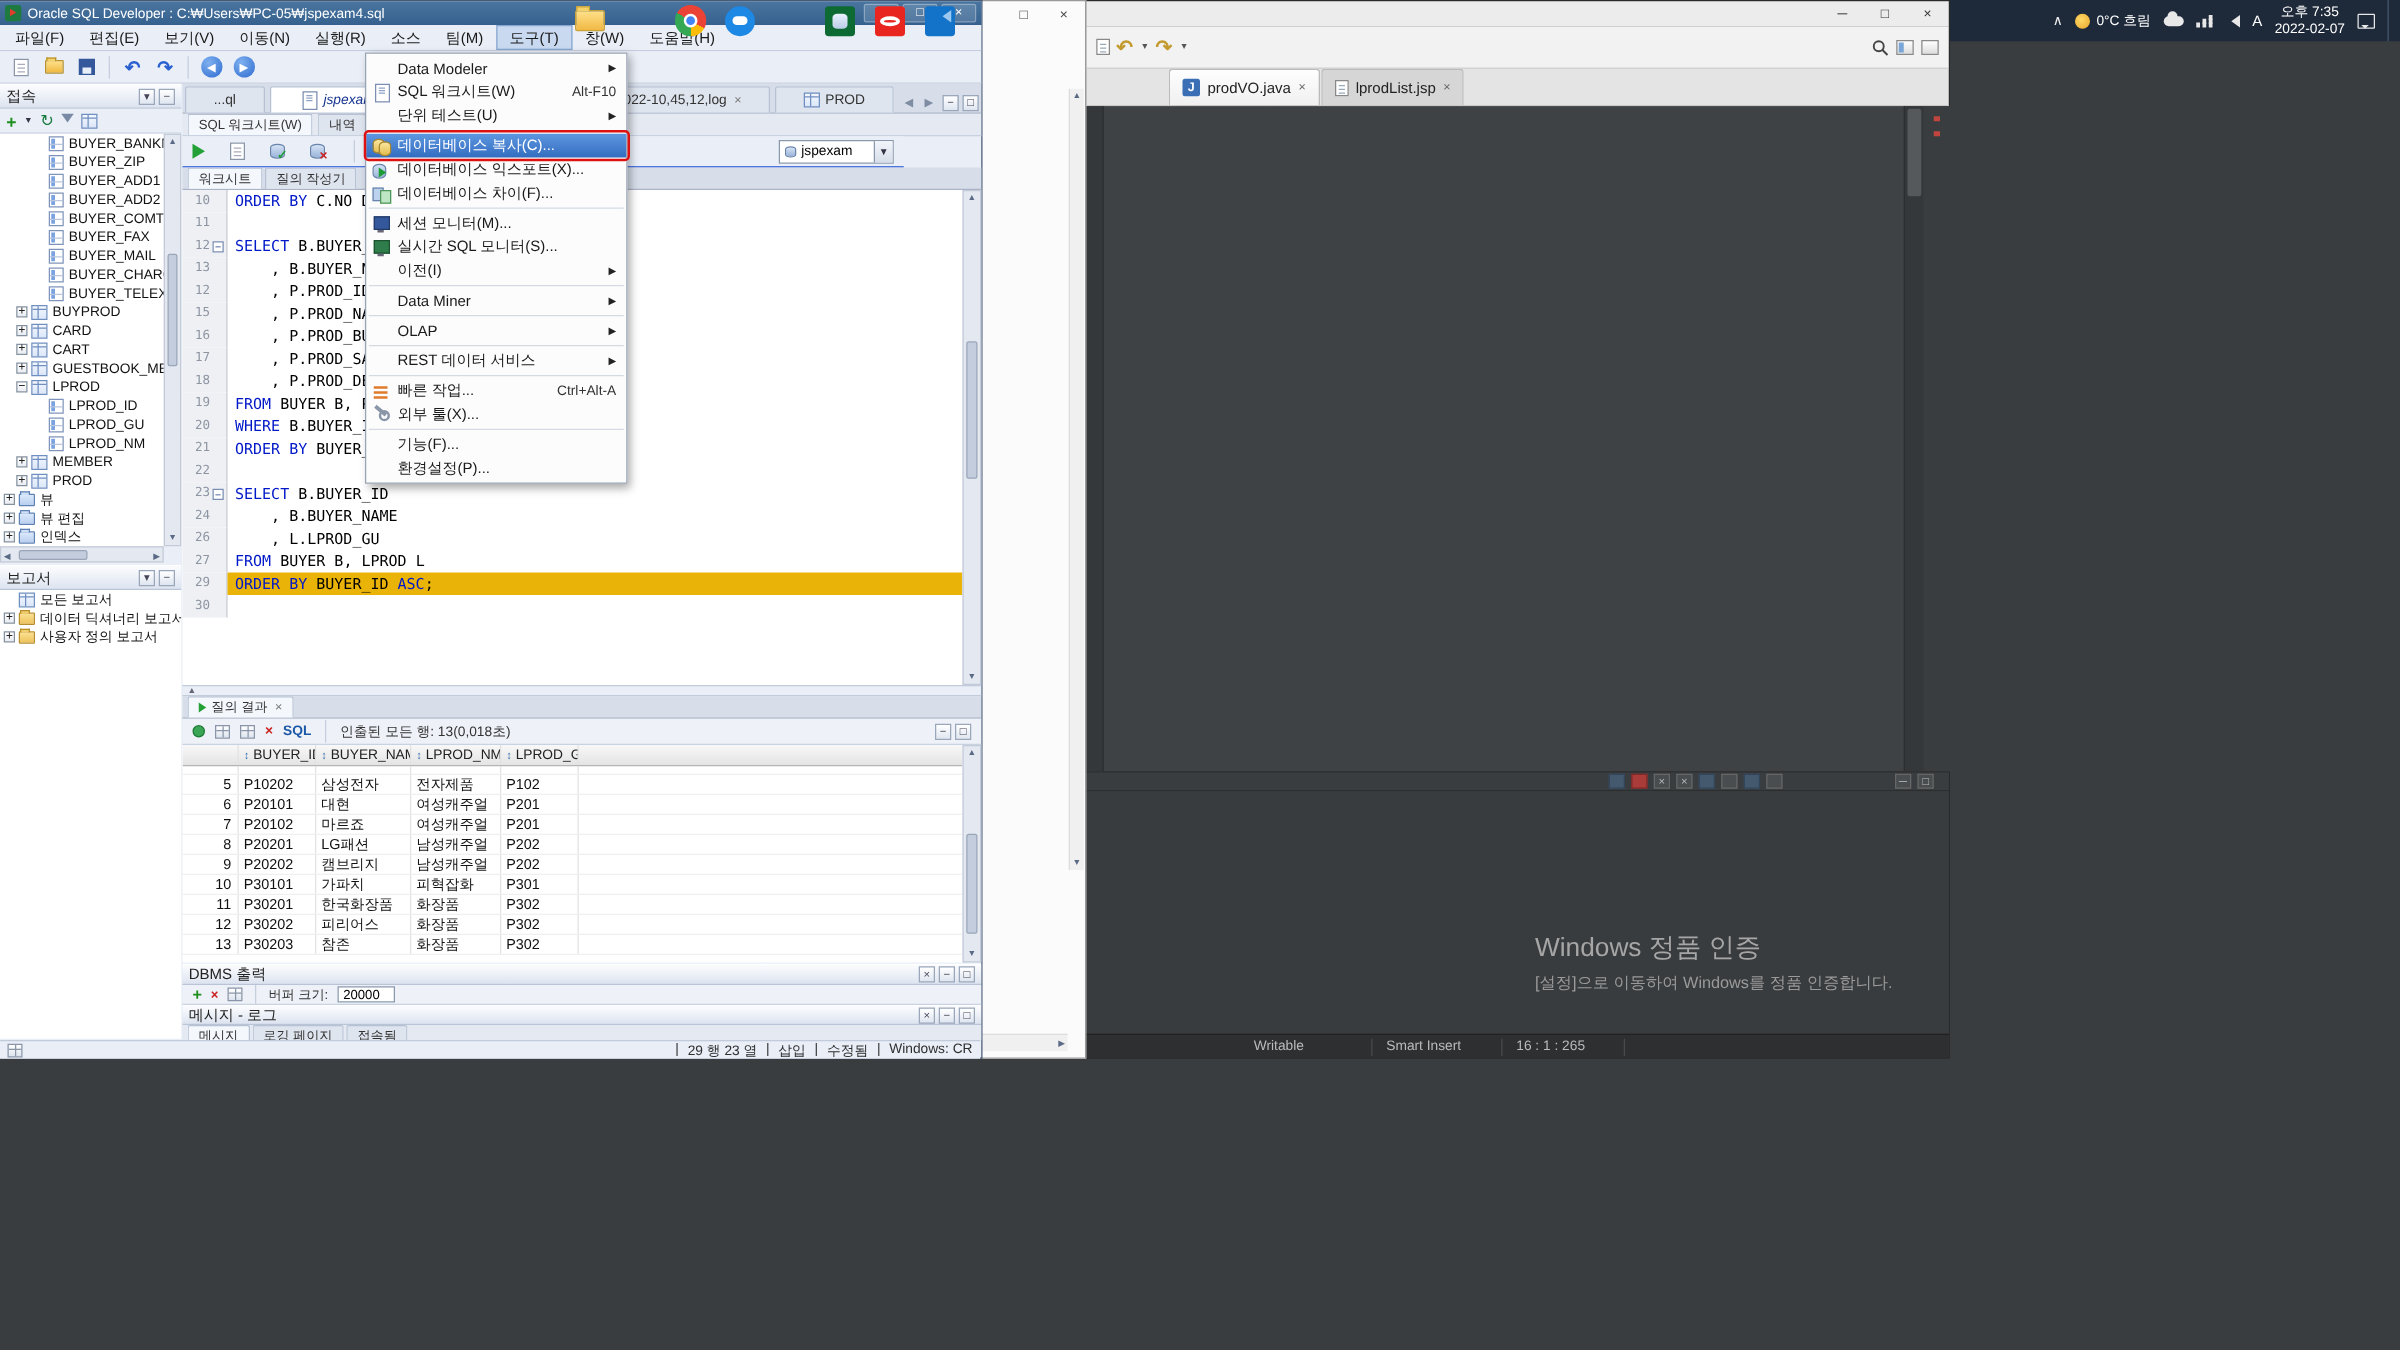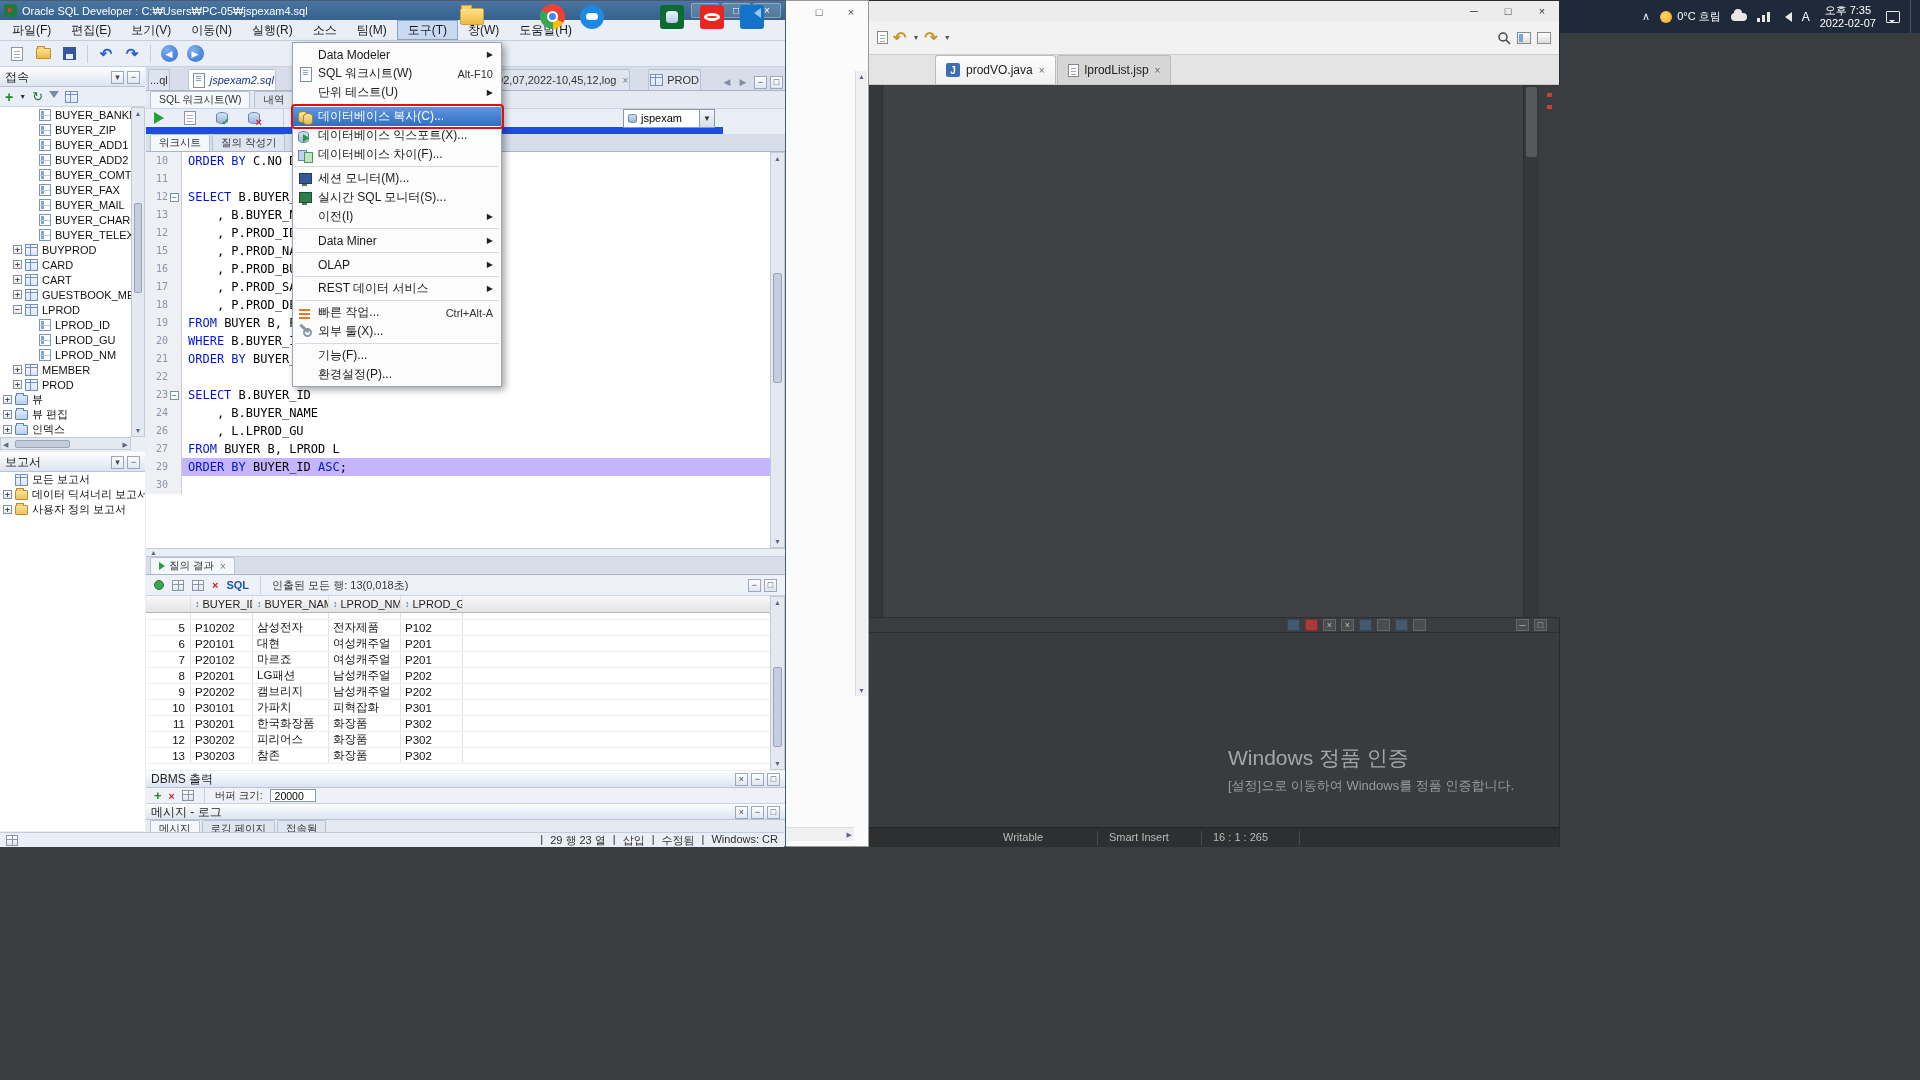--- a/index.html
+++ b/index.html
@@ -49,21 +49,21 @@
 .tr{height:15px;display:flex;align-items:center;font-size:11px;color:#111;white-space:nowrap;overflow:hidden}
 .l0{padding-left:3px}.l1{padding-left:13px}.l2{padding-left:27px}
 .tlabel{overflow:hidden;text-overflow:clip}
 
 
 .sb-track{background:#e4e8f0;border:1px solid #c3cbd9}
 .sb-thumb{position:absolute;background:#c3cdde;border:1px solid #9aa5b8;border-radius:2px}
 .sb-arrow{position:absolute;color:#5a6a85;font-size:7px;width:100%;text-align:center}
 
 
-.ftab{height:21px;display:flex;align-items:center;padding:0 1px;font-size:11px;background:#dfe5ef;border:1px solid #b6c2d4;border-bottom:none;margin-right:18px;border-radius:2px 2px 0 0;color:#333;gap:4px;white-space:nowrap}
+.ftab{height:21px;display:flex;align-items:center;padding:0 22px;font-size:11px;background:#dfe5ef;border:1px solid #b6c2d4;border-bottom:none;margin-right:4px;border-radius:2px 2px 0 0;color:#333;gap:4px;white-space:nowrap}
 .ftab.active{background:#fff;color:#15338f;font-style:italic}
 .mico{width:16px;height:14px;flex:none;position:relative}
 .i-ws::before{content:"";position:absolute;left:3px;top:0;width:10px;height:13px;background:#fff;border:1px solid #7b8db2}
 .i-ws::after{content:"";position:absolute;left:6px;top:3px;width:5px;height:1px;background:#8fa2c6;box-shadow:0 2px 0 #8fa2c6,0 4px 0 #8fa2c6}
 .tclose{color:#777;font-size:10px;margin-left:2px}
 .navbtn{width:16px;height:16px;color:#7f8da3;font-size:9px;display:flex;align-items:center;justify-content:center;border:1px solid transparent}
 
 
 .run-tri{width:0;height:0;border-top:6px solid transparent;border-bottom:6px solid transparent;border-left:10px solid #23a036}
 .cyl{width:12px;height:12px;background:linear-gradient(#d5e3f6,#9ab4d8);border:1px solid #6a85ab;border-radius:6px/3px;position:relative}
@@ -79,21 +79,21 @@
 
 #editor{left:146px;top:151px;width:624px;height:396px;background:#fff;font-family:"DejaVu Sans Mono",monospace;font-size:12px;overflow:hidden}
 .eline{display:flex;height:18px;line-height:18px}
 .g{width:36px;flex:none;background:#eef0f3;border-right:1px solid #c9ced6;display:flex;justify-content:flex-end;align-items:center;gap:2px;padding-right:2px}
 .ln{color:#8d95a3;font-size:10px}
 .fld{width:9px;height:9px;border:1px solid #7a8db2;background:#fff;color:#33508f;font-size:8px;line-height:7px;text-align:center;flex:none}
 .fld:empty{visibility:hidden}
 .code{flex:1;white-space:pre;padding-left:6px;color:#000}
 .code span{white-space:pre}
 .kw{color:#0018c8}
-.eline.cur .code{background:#c4b5fd}
+.eline.cur .code{background:#eab308}
 
 
 .gcell{display:flex;align-items:center;border-right:1px solid #e2e2e2;padding-left:4px;height:100%;overflow:hidden;white-space:nowrap}
 .c0{width:45px;justify-content:flex-end;padding-right:5px}
 .c1{width:62px}.c2{width:76px}.c3{width:72px}.c4{width:62px}
 .ghead{display:flex;height:17px;background:linear-gradient(#f8f8f8,#e4e4e4);border-bottom:1px solid #b5b5b5;font-size:11px;color:#222}
 .grow{display:flex;height:16px;font-size:11.5px;color:#111;border-bottom:1px solid #f0f0f0}
 .sort{color:#3a6fae;font-size:9px;margin-right:3px}
 
 
@@ -524,21 +524,21 @@
         <span class="ph-btn">−</span>
         <span class="ph-btn">□</span>
       </span>
     </div>
 
     <div class="a flex" style="left:146px;top:90px;width:639px;height:18px;background:#e4e9f2;border-bottom:1px solid #c9d2e0;padding-left:4px;font-size:11px;gap:2px;">
       <span class="btab active" style="height:17px;">SQL 워크시트(W)</span>
       <span class="btab" style="height:17px;">내역</span>
     </div>
 
-    <div class="a flex" style="left:146px;top:108px;width:577px;height:25px;background:#e9eef7;border-bottom:7px solid #1d4ed8;gap:20px;padding:0 8px;">
+    <div class="a flex" style="left:146px;top:108px;width:577px;height:25px;background:#e9eef7;border-bottom:1px solid #1d4ed8;gap:20px;padding:0 8px;">
       <span class="run-tri"></span>
       <span class="t-page"></span>
       <span class="cyl ok"></span>
       <span class="cyl bad"></span>
       <span class="tsep"></span>
       <span class="grid-ic"></span>
       <span class="grid-ic"></span>
       <span class="tsep"></span>
       <span class="eraser"></span>
       <span style="margin-left:auto;display:flex;align-items:center;gap:4px;">

